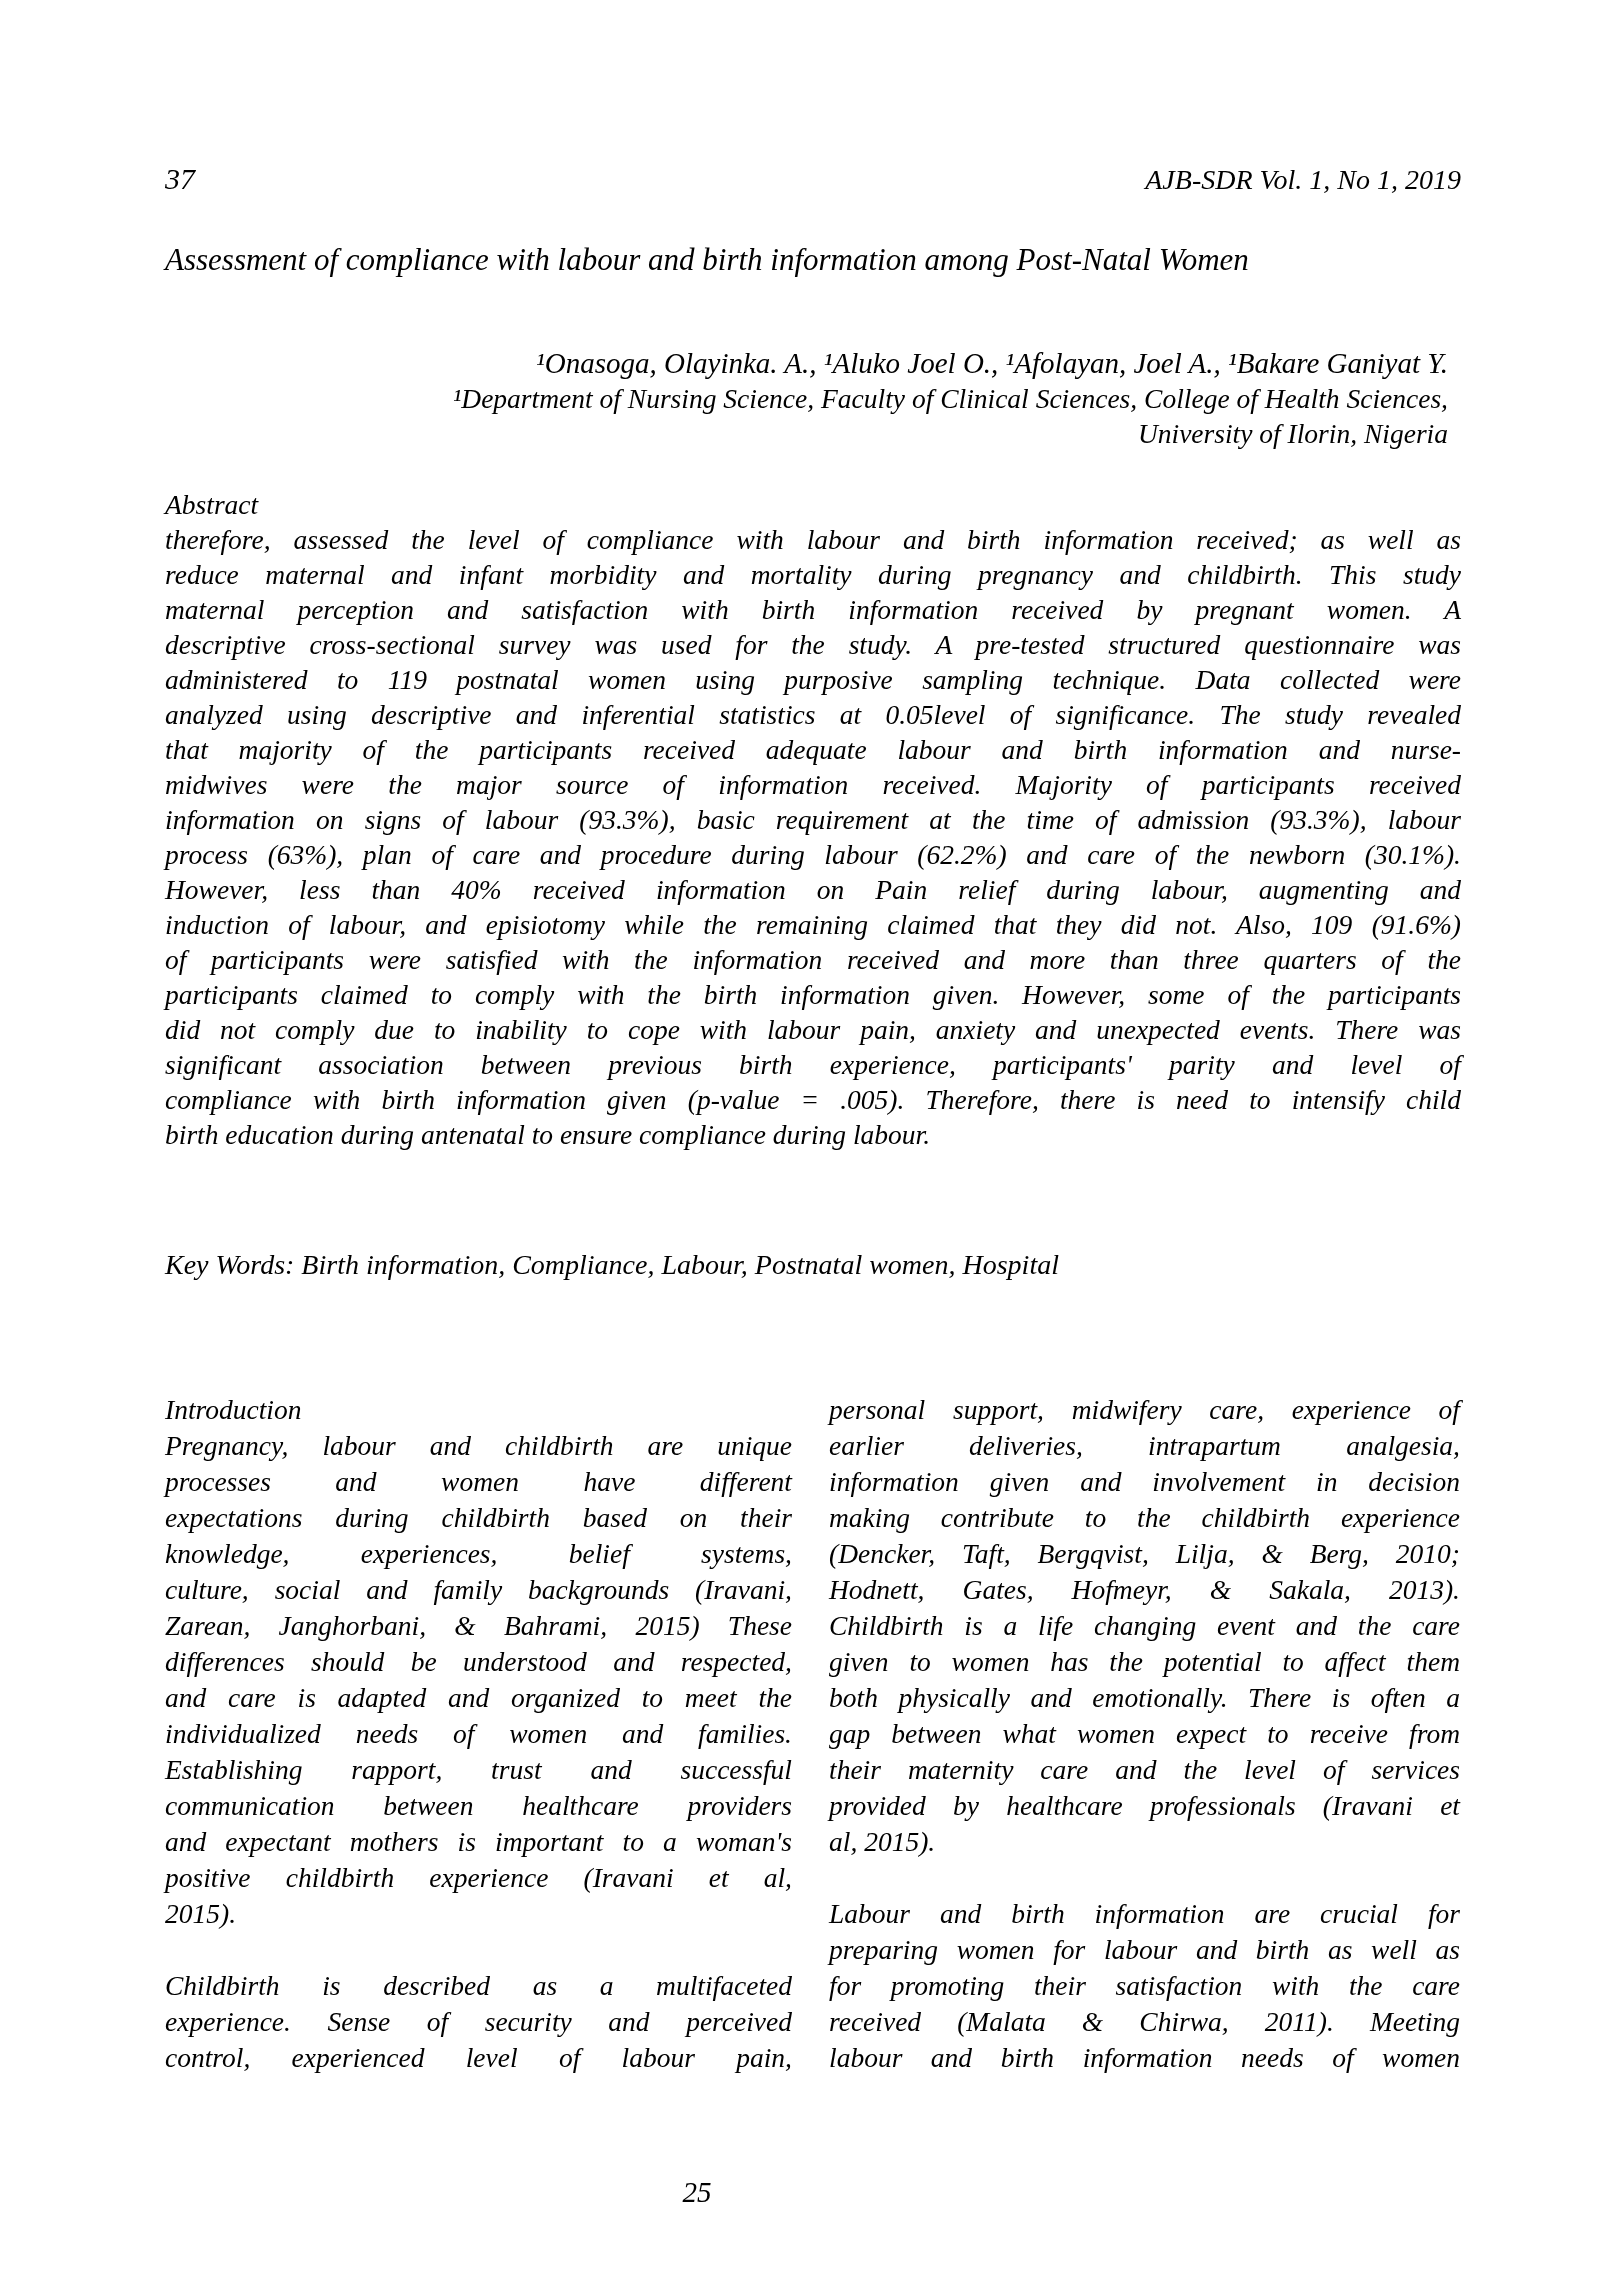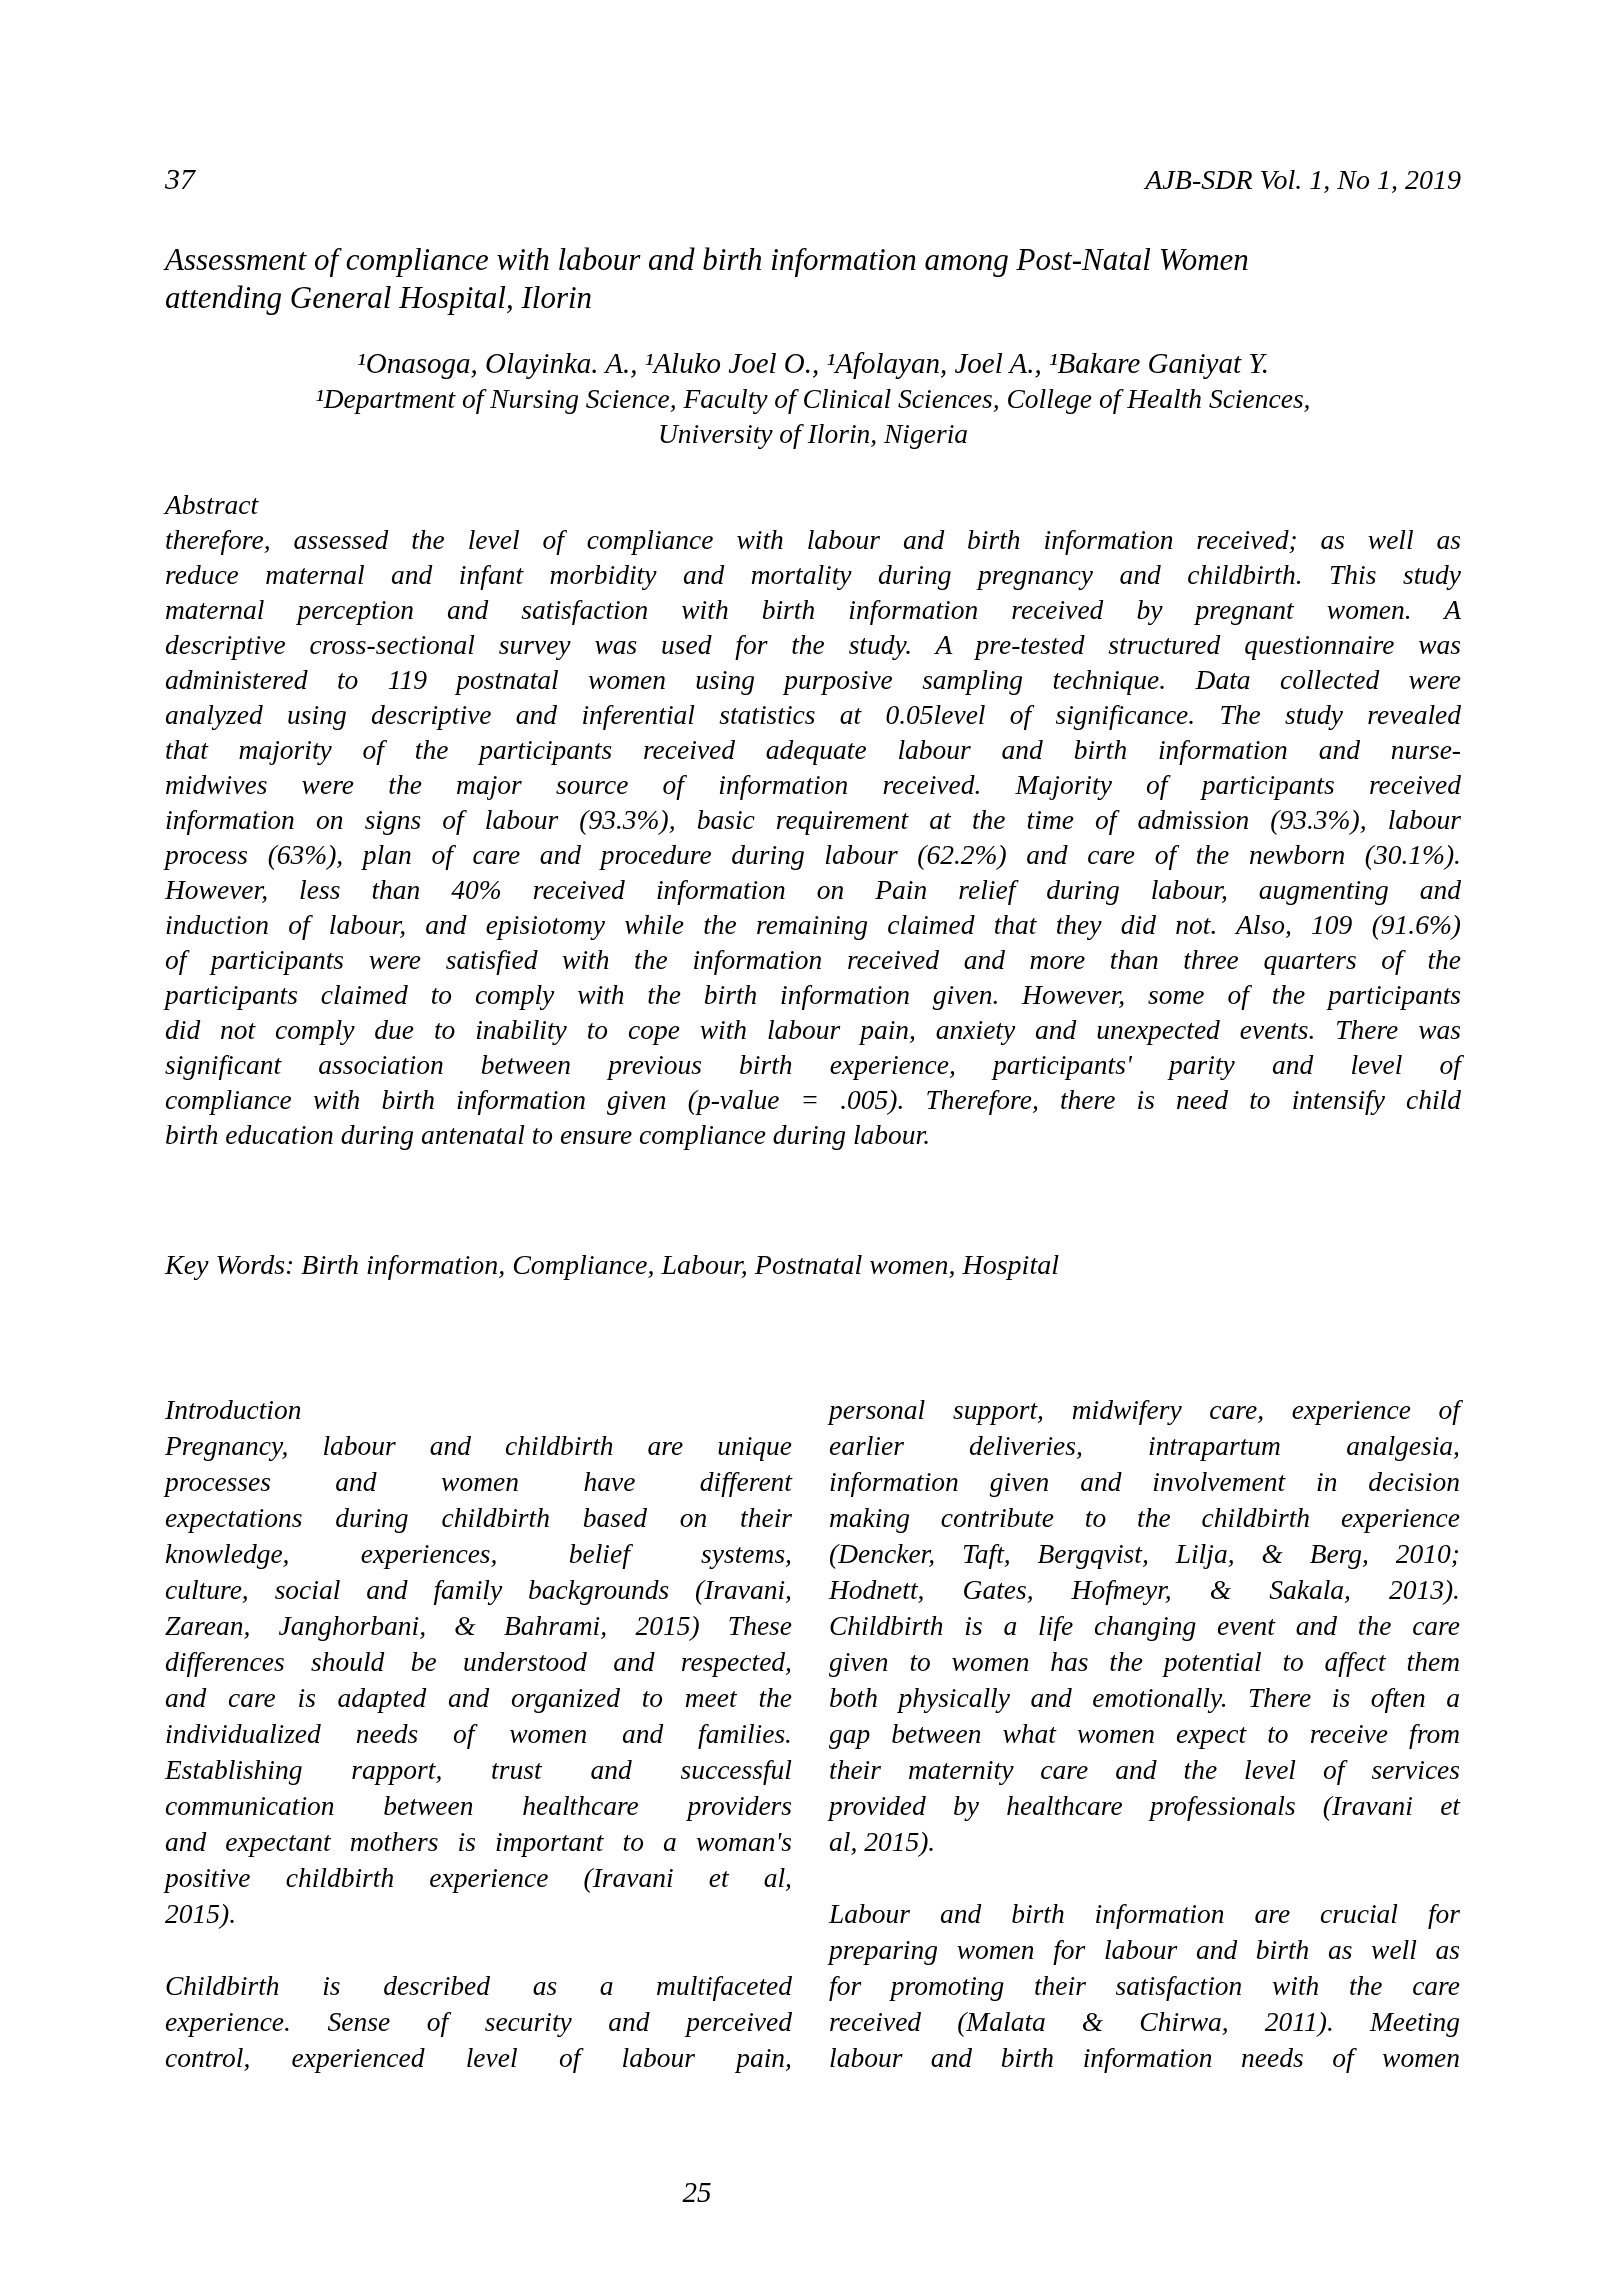--- a/index.html
+++ b/index.html
@@ -34,23 +34,23 @@
     position: absolute;
     left: 165px; top: 241px;
     width: 1296px;
     text-align: left;
     font-size: 31px;
     line-height: 38px;
   }
 
   .byline-block {
     position: absolute;
-    left: 165px; top: 346px;
+    left: 152px; top: 346px;
     width: 1296px;
-    text-align: center;
+    text-align: right;
     line-height: 35px;
   }
   .authors-line { font-size: 29px; }
   .affil-line   { font-size: 27.5px; }
 
   .abstract-block {
     position: absolute;
     left: 165px; top: 487px;
     width: 1296px;
     font-size: 27.5px;
@@ -94,21 +94,20 @@
 
 <div class="page">
 
   <div class="header-row">
     <span class="page-num-top">37</span>
     <span class="journal-ref">AJB-SDR Vol. 1, No 1, 2019</span>
   </div>
 
   <div class="title-block">
     <div>Assessment of compliance with labour and birth information among Post-Natal Women</div>
-    <div>attending General Hospital, Ilorin</div>
   </div>
 
   <div class="byline-block">
     <div class="authors-line">¹Onasoga, Olayinka. A., ¹Aluko Joel O.,  ¹Afolayan,  Joel A.,  ¹Bakare Ganiyat Y.</div>
     <div class="affil-line">¹Department of Nursing Science, Faculty of Clinical Sciences, College of Health Sciences,</div>
     <div class="affil-line">University of Ilorin, Nigeria</div>
   </div>
 
   <div class="abstract-block">
     <div class="section-heading">Abstract</div>

